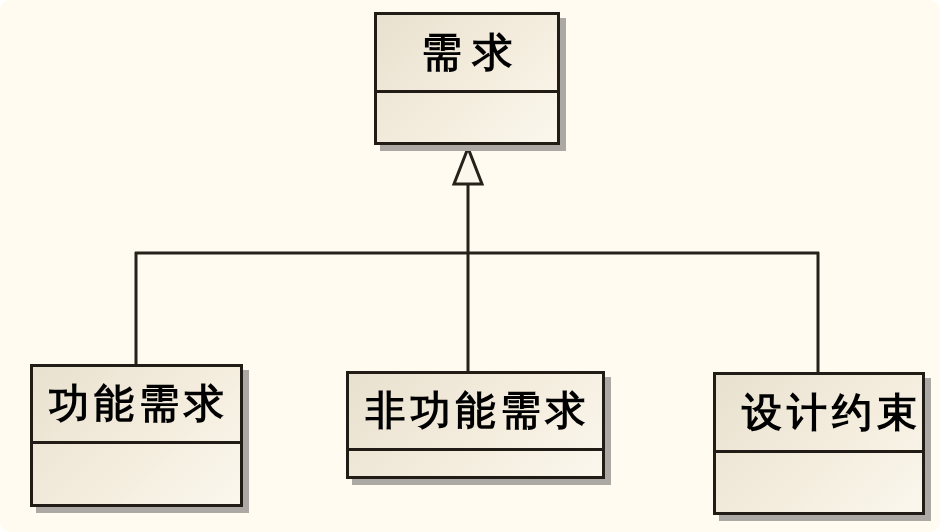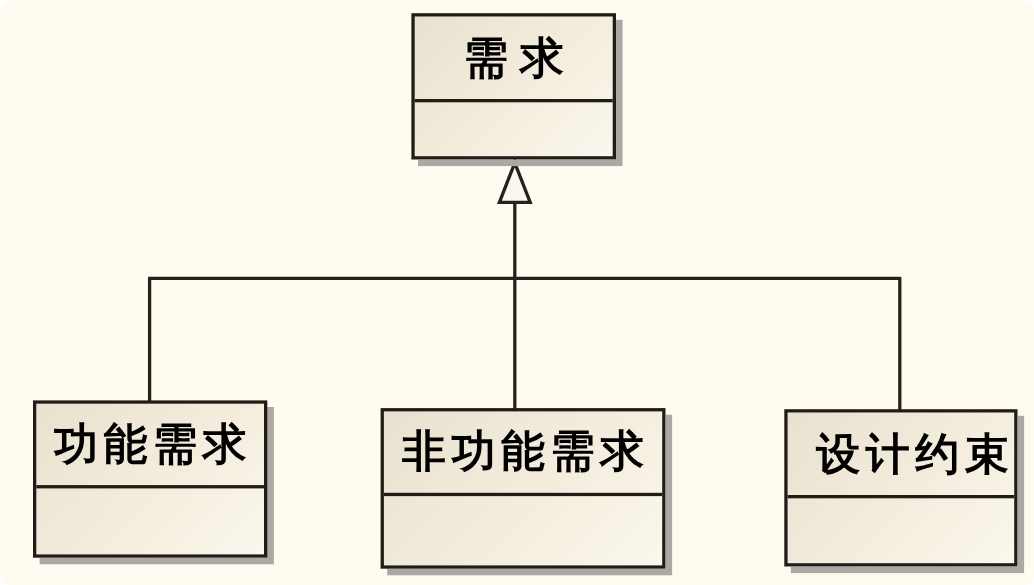--- a/index.html
+++ b/index.html
@@ -50,21 +50,21 @@
     letter-spacing: 5px;
     text-indent: 5px;
     white-space: nowrap;
     line-height: 1;
   }
   .node-requirement       { left: 374px; top: 12px;  width: 186px; height: 133px; }
   .node-requirement .title { height: 78px; }
   .node-requirement .class-name { letter-spacing: 11px; text-indent: 11px; }
   .node-functional        { left: 30px;  top: 364px; width: 213px; height: 143px; }
   .node-functional .title  { height: 77px; }
-  .node-nonfunctional     { left: 346px; top: 371px; width: 259px; height: 146px; }
+  .node-nonfunctional     { left: 346px; top: 371px; width: 259px; height: 108px; }
   .node-nonfunctional .title { height: 77px; }
   .node-designconstraint  { left: 713px; top: 372px; width: 212px; height: 143px; }
   .node-designconstraint .title { height: 78px; justify-content: flex-end; }
 </style>
 </head>
 <body>
 
 <div class="canvas">
 
   <svg class="connectors" viewBox="0 0 940 532" xmlns="http://www.w3.org/2000/svg">

